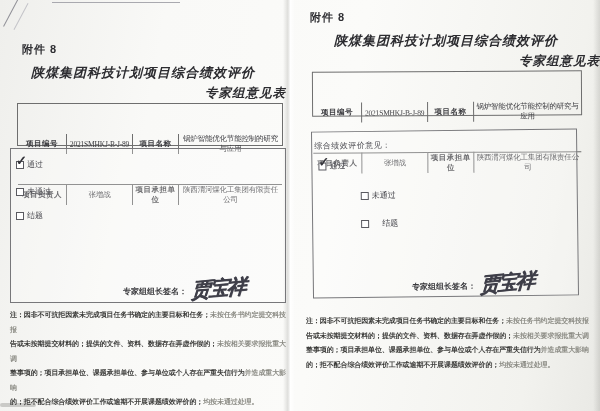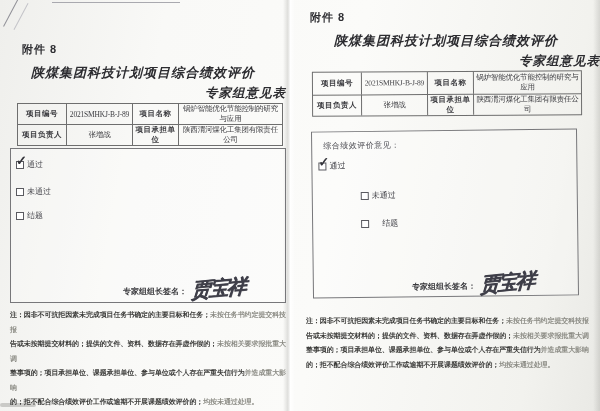--- a/index.html
+++ b/index.html
@@ -23,21 +23,21 @@
   .right-edge { position:absolute; right:0; top:0; width:7px; height:411px;
     background:linear-gradient(to right, rgba(0,0,0,0), rgba(120,120,115,.22)); }
 
   .attach { position:absolute; font-weight:bold; color:#2f2f33; font-size:11px; letter-spacing:1px; }
   .title  { position:absolute; width:100%; text-align:center; font-weight:bold; color:#2c2c30; letter-spacing:1px;font-style:italic; }
   .t1 { font-size:13px; }
   .t2 { font-size:12.5px;text-align:right; }
 
   .info-table { position:absolute; display:grid; grid-template-rows:1fr 1fr;
     border:1px solid #6e6e6e; font-family:"Liberation Serif", serif; color:#3c3c40; }
-  .info-row { display:grid; grid-template-columns:48px 66px 46px 1fr; }
+  .info-row { display:grid; grid-template-columns:48px 66px 46px 1fr;margin-top:30px; }
   .info-row + .info-row .cell { border-top:1px solid #6e6e6e; }
   .cell { display:flex; align-items:center; justify-content:center; text-align:center;
     font-size:7.5px; letter-spacing:-.2px; padding:0 1px; }
   .cell + .cell { border-left:1px solid #6e6e6e; }
   .cell.hd { font-weight:bold; letter-spacing:.5px; }
 
   .opinion-box { position:absolute; border:1px solid #77777a; background:rgba(255,255,255,.25); }
   .op-label { position:absolute; font-size:8px; color:#4a4a50; letter-spacing:.5px; font-family:"Liberation Serif", serif; }
   .opt { position:absolute; font-size:8px; color:#46464c; display:flex; align-items:center; font-family:"Liberation Serif", serif; }
   .cb { display:inline-block; width:8px; height:8px; border:1px solid #5a5a60; margin-right:3px; position:relative; background:#fff; }
@@ -128,21 +128,21 @@
     </div>
     <div class="info-row">
       <div class="cell hd">项目负责人</div>
       <div class="cell">张增战</div>
       <div class="cell hd">项目承担单位</div>
       <div class="cell">陕西渭河煤化工集团有限责任公司</div>
     </div>
   </div>
 
   <div class="opinion-box" style="left:20px; top:130px; width:266px; height:167px; transform:rotate(-0.7deg);">
-    <div class="op-label" style="left:11px; top:8px;">综合绩效评价意见：</div>
+    <div class="op-label" style="left:2px; top:8px;">综合绩效评价意见：</div>
     <div class="opt" style="left:6px; top:28px;">
       <span class="cb">
           <span class="tick">✓</span>
         </span>
       <span>通过</span>
     </div>
     <div class="opt" style="left:48px; top:58px;">
       <span class="cb"></span>
       <span>未通过</span>
     </div>

